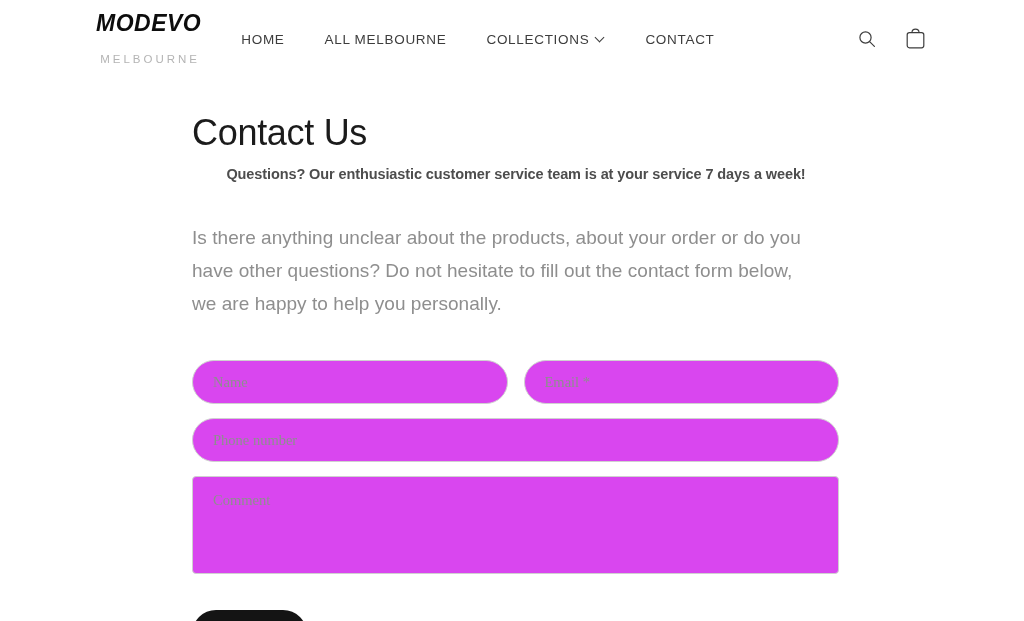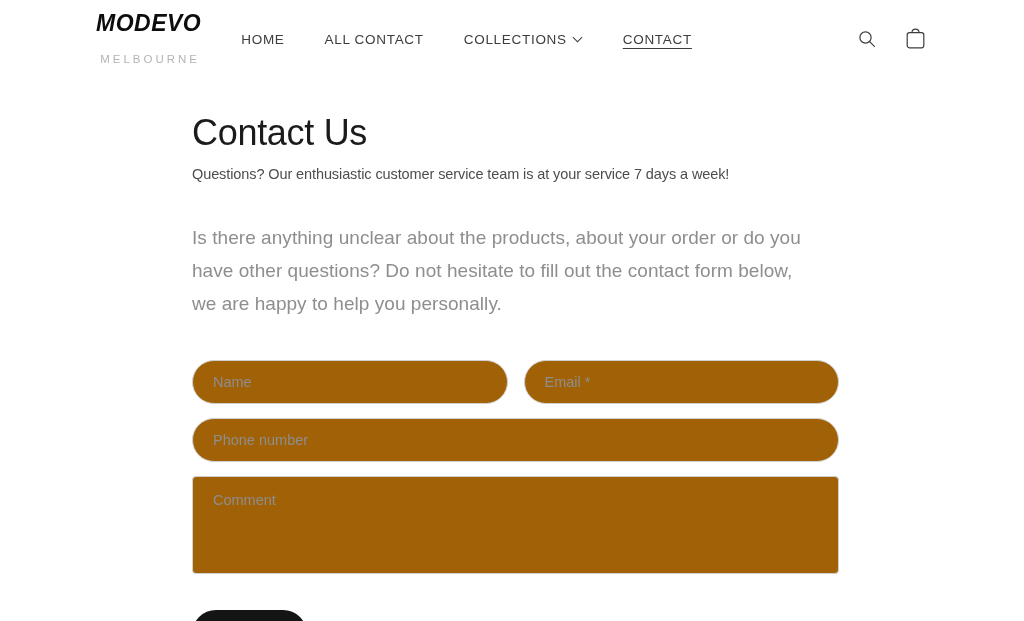--- a/index.html
+++ b/index.html
@@ -59,21 +59,20 @@
     letter-spacing: 0.7px;
     color: #3d3d3d;
     cursor: pointer;
     white-space: nowrap;
     display: flex;
     align-items: center;
     gap: 6px;
     font-weight: 400;
   }
   .nav-item.active {
-    text-decoration: underline;
     text-underline-offset: 4px;
     text-decoration-thickness: 1px;
     justify-content: flex-end;
   }
   .chev {
     display: inline-block;
     width: 10px;
     height: 10px;
     position: relative;
     top: -1px;
@@ -123,25 +122,26 @@
     font-weight: 300;
     letter-spacing: -0.3px;
     color: #1b1b1b;
     margin: 0;
     padding-top: 34px;
     line-height: 1.15;
   }
 
   .subtitle {
     font-size: 14.5px;
-    font-weight: 400;
+    font-weight: 700;
     color: #4d4d4d;
     margin: 12px 0 0 0;
     letter-spacing: -0.1px;
     line-height: 1.3;
+    text-align: center;
   }
 
   .intro {
     font-size: 19px;
     font-weight: 400;
     color: #8e8e8e;
     line-height: 1.72;
     margin: 38px 0 0 0;
     max-width: 625px;
     letter-spacing: 0.05px;
@@ -157,23 +157,23 @@
     gap: 16px;
     margin-bottom: 14px;
   }
   .field {
     border: 1px solid #d0d0d0;
     border-radius: 24px;
     height: 44px;
     box-sizing: border-box;
     padding: 0 20px;
     font-size: 14.5px;
-    font-family: Liberation Sans, sans-serif;
+    font-family: Liberation Serif, serif;
     color: #1a1a1a;
-    background: #a16207;
+    background: #d946ef;
     outline: none;
     width: 100%;
   }
   .field::placeholder {
     color: #8e8e8e;
     opacity: 1;
   }
   .field.half {
     flex: 1 1 0;
     min-width: 0;
@@ -212,21 +212,21 @@
   <div class="logo">
     <span class="logo-main">MODEVO</span>
     <span class="logo-sub">MELBOURNE</span>
   </div>
 
   <nav class="nav">
     <div class="nav-item">
       <span>HOME</span>
     </div>
     <div class="nav-item">
-      <span>ALL CONTACT</span>
+      <span>ALL MELBOURNE</span>
     </div>
     <div class="nav-item">
       <span>COLLECTIONS</span>
       <span class="chev"></span>
     </div>
     <div class="nav-item active">
       <span>CONTACT</span>
     </div>
   </nav>
 

